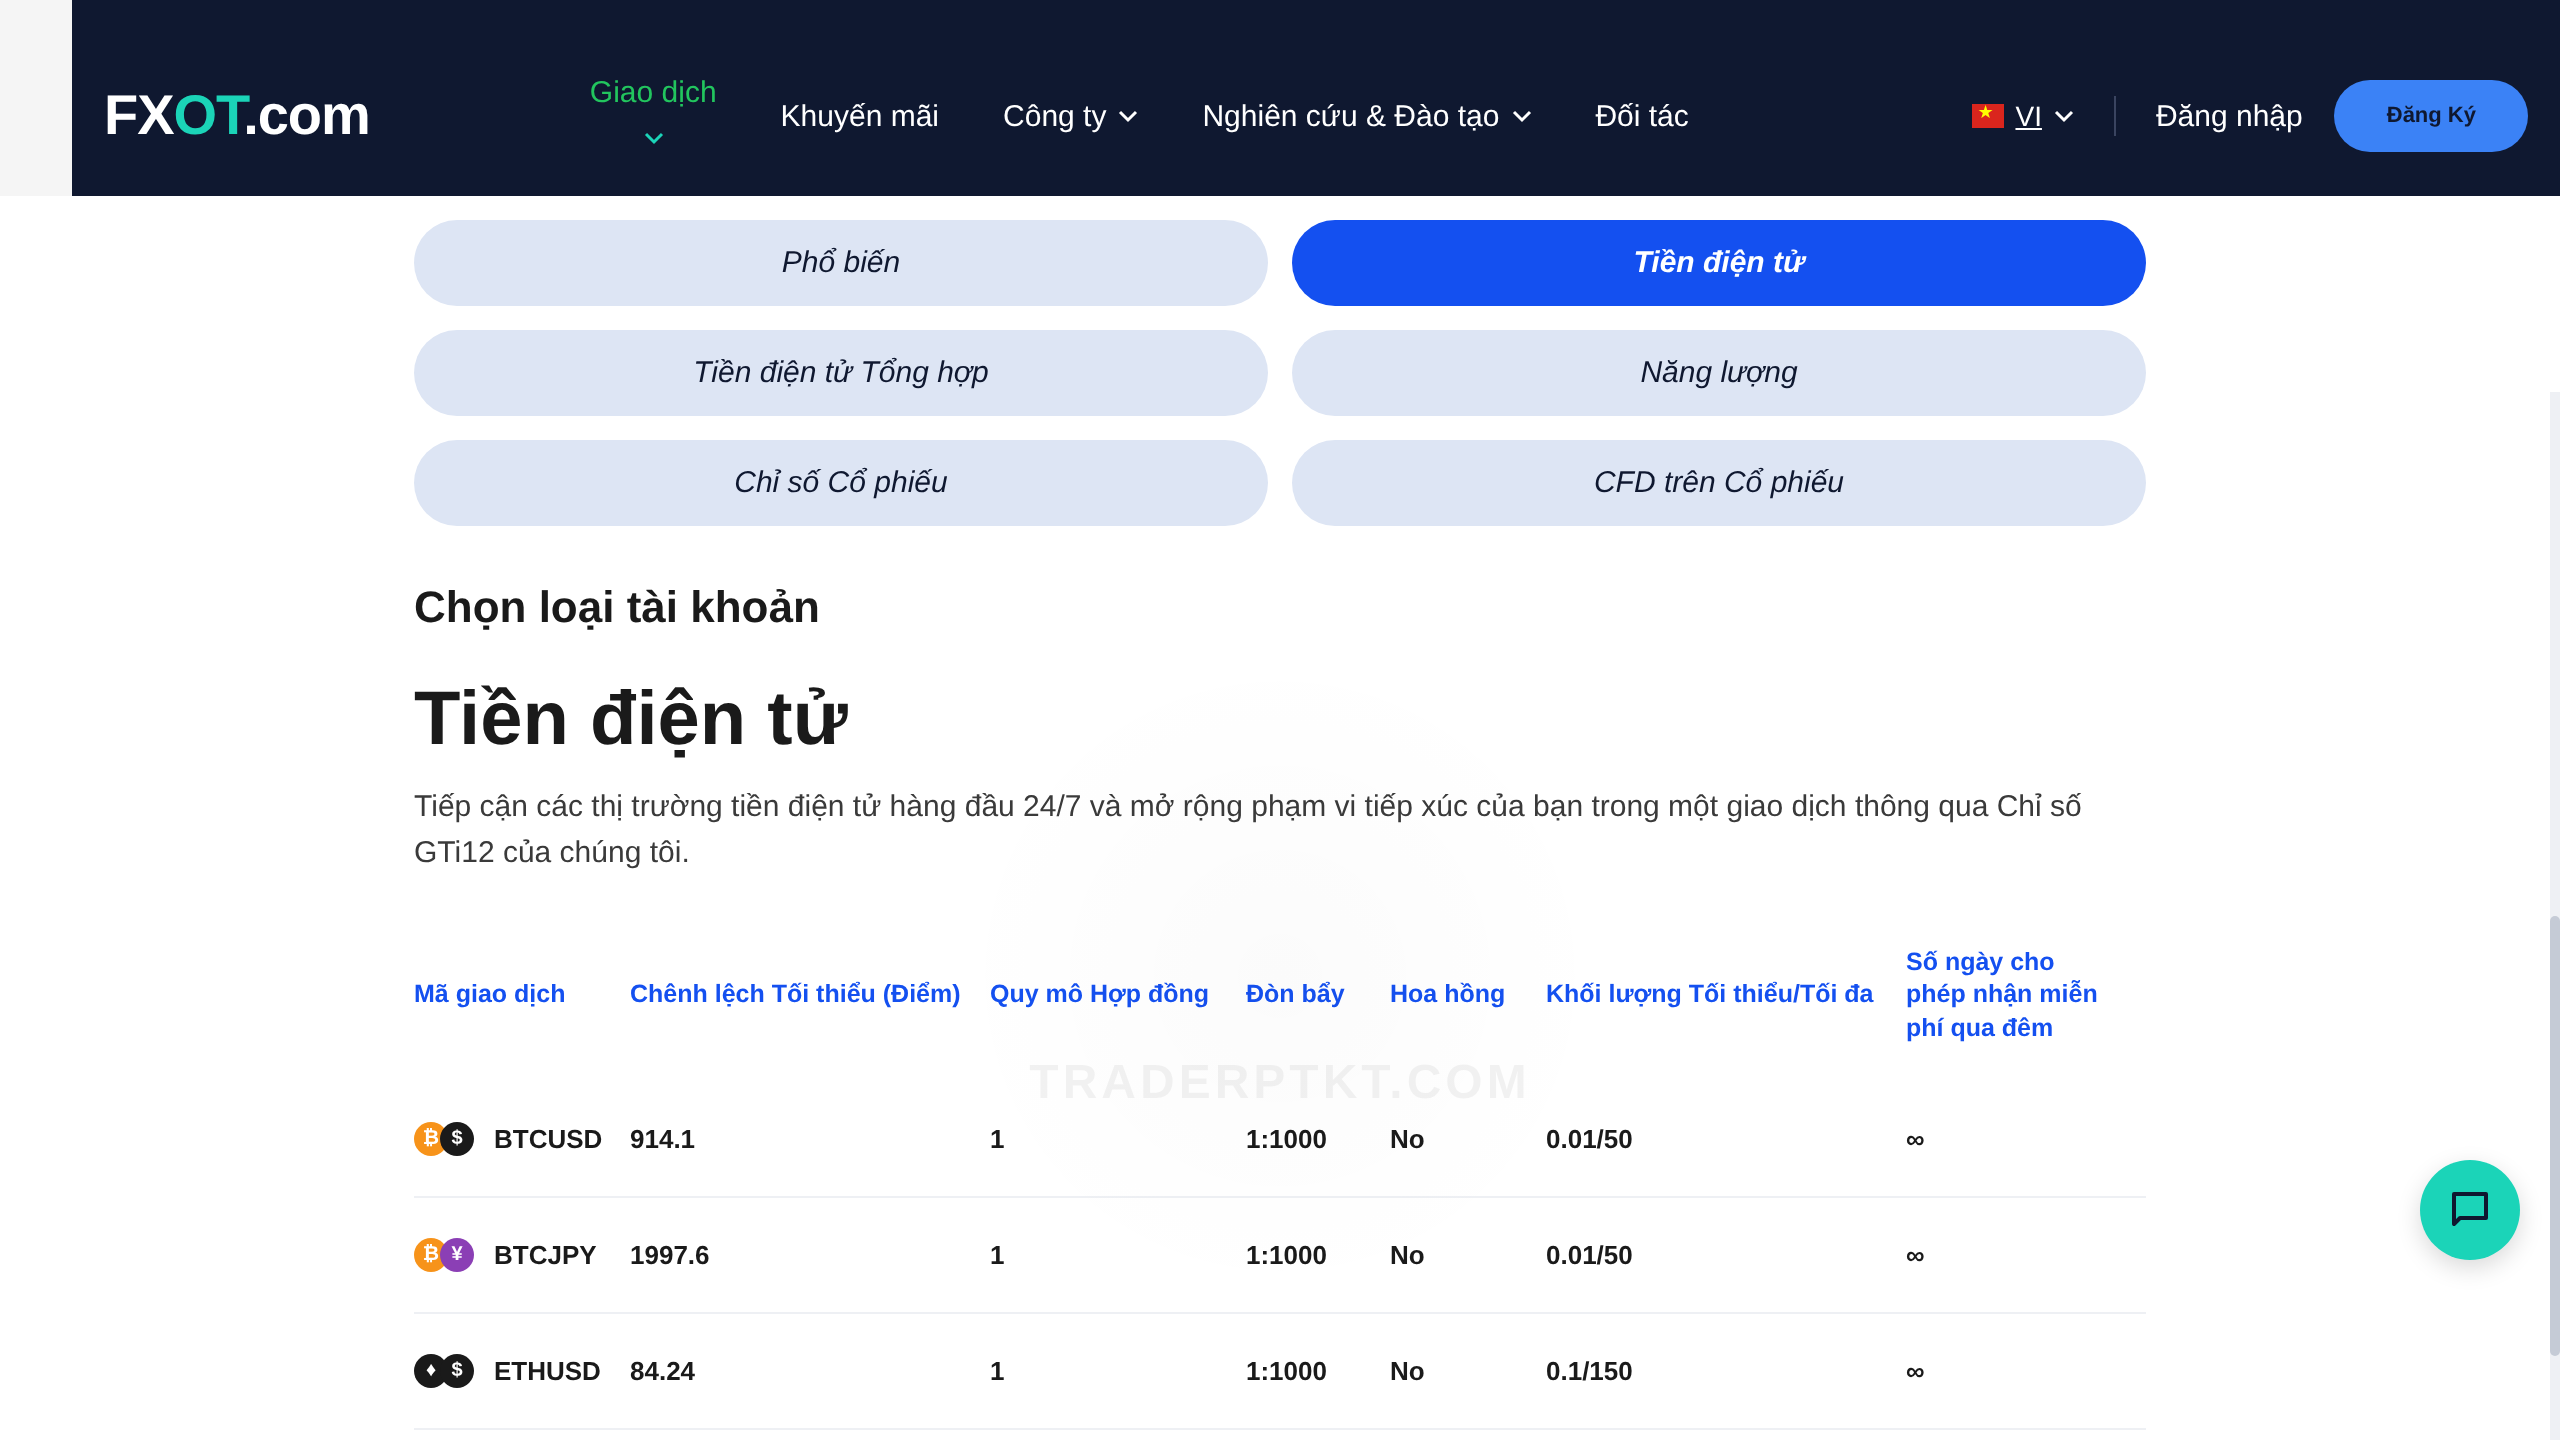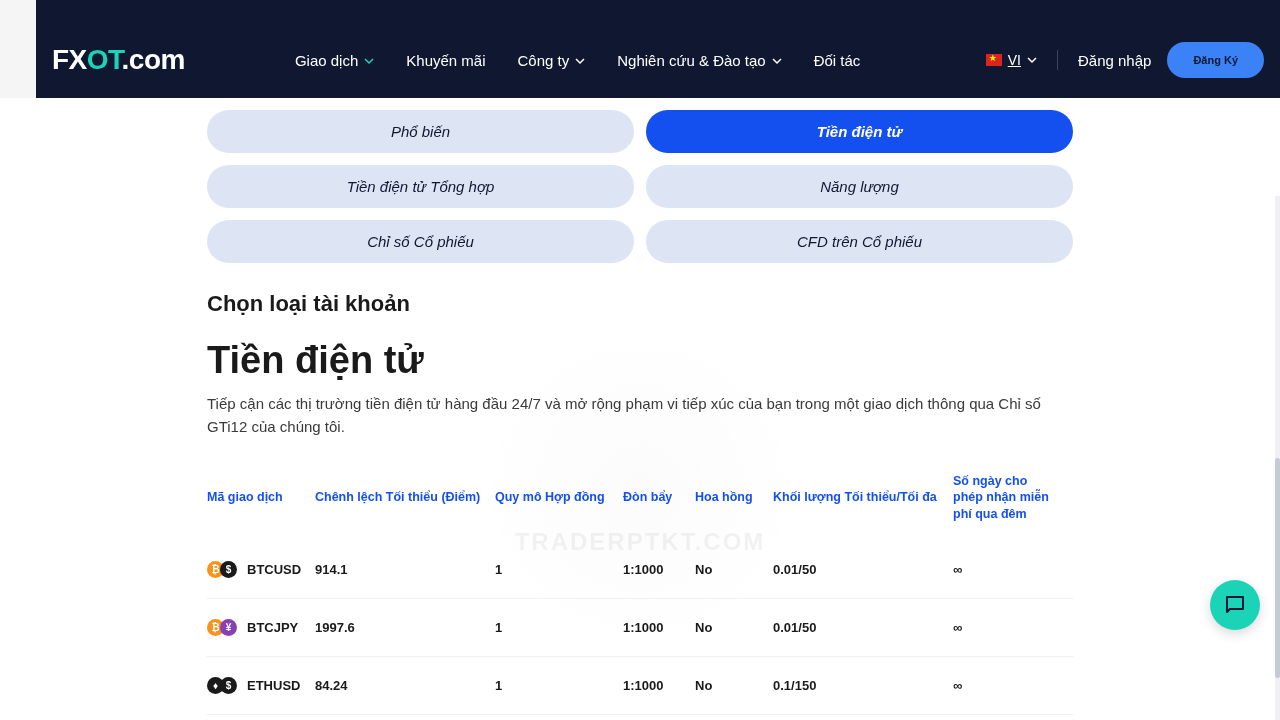--- a/index.html
+++ b/index.html
@@ -4,21 +4,21 @@
 <style>
 * { margin: 0; padding: 0; box-sizing: border-box; font-family: -apple-system, BlinkMacSystemFont, "Segoe UI", Arial, sans-serif; }
 body { background: #f5f5f5; width: 1280px; height: 720px; overflow: hidden; position: relative; }
 
 .navbar { background: #0f1830; height: 98px; display: flex; align-items: flex-end; padding: 0 16px 20px 16px; margin-left: 36px; }
 .navbar-inner { display: flex; align-items: center; width: 100%; justify-content: space-between; }
 .logo { color: #fff; font-size: 28px; font-weight: 800; letter-spacing: -0.5px; }
 .logo .ot { color: #1bd4b8; }
 .nav-links { display: flex; gap: 32px; align-items: center; margin-left: 110px; }
 .nav-item { color: #fff; font-size: 15px; display: flex; align-items: center; gap: 6px; cursor: pointer; }
-.nav-item.active { color: #ffffff; }
+.nav-item.active { color: #22c55e; flex-direction: column; }
 .nav-right { display: flex; align-items: center; gap: 16px; }
 .lang-sel { display: flex; align-items: center; gap: 6px; color: #fff; font-size: 14px; text-decoration: underline; }
 .flag { width: 16px; height: 12px; background: #da251d; position: relative; display: inline-block; }
 .flag::after { content: "★"; position: absolute; color: #ffff00; font-size: 9px; left: 3px; top: -1px; }
 .lang-div { width: 1px; height: 20px; background: #3a4460; margin: 0 4px; }
 .login-link { color: #fff; font-size: 15px; cursor: pointer; }
 .signup-btn { background: #3b82f6; color: #0f1830; font-weight: 700; padding: 12px 26px; border-radius: 24px; cursor: pointer; font-size: 11px; }
 .chev { display: inline-block; }
 .chev svg { width: 10px; height: 10px; }
 

